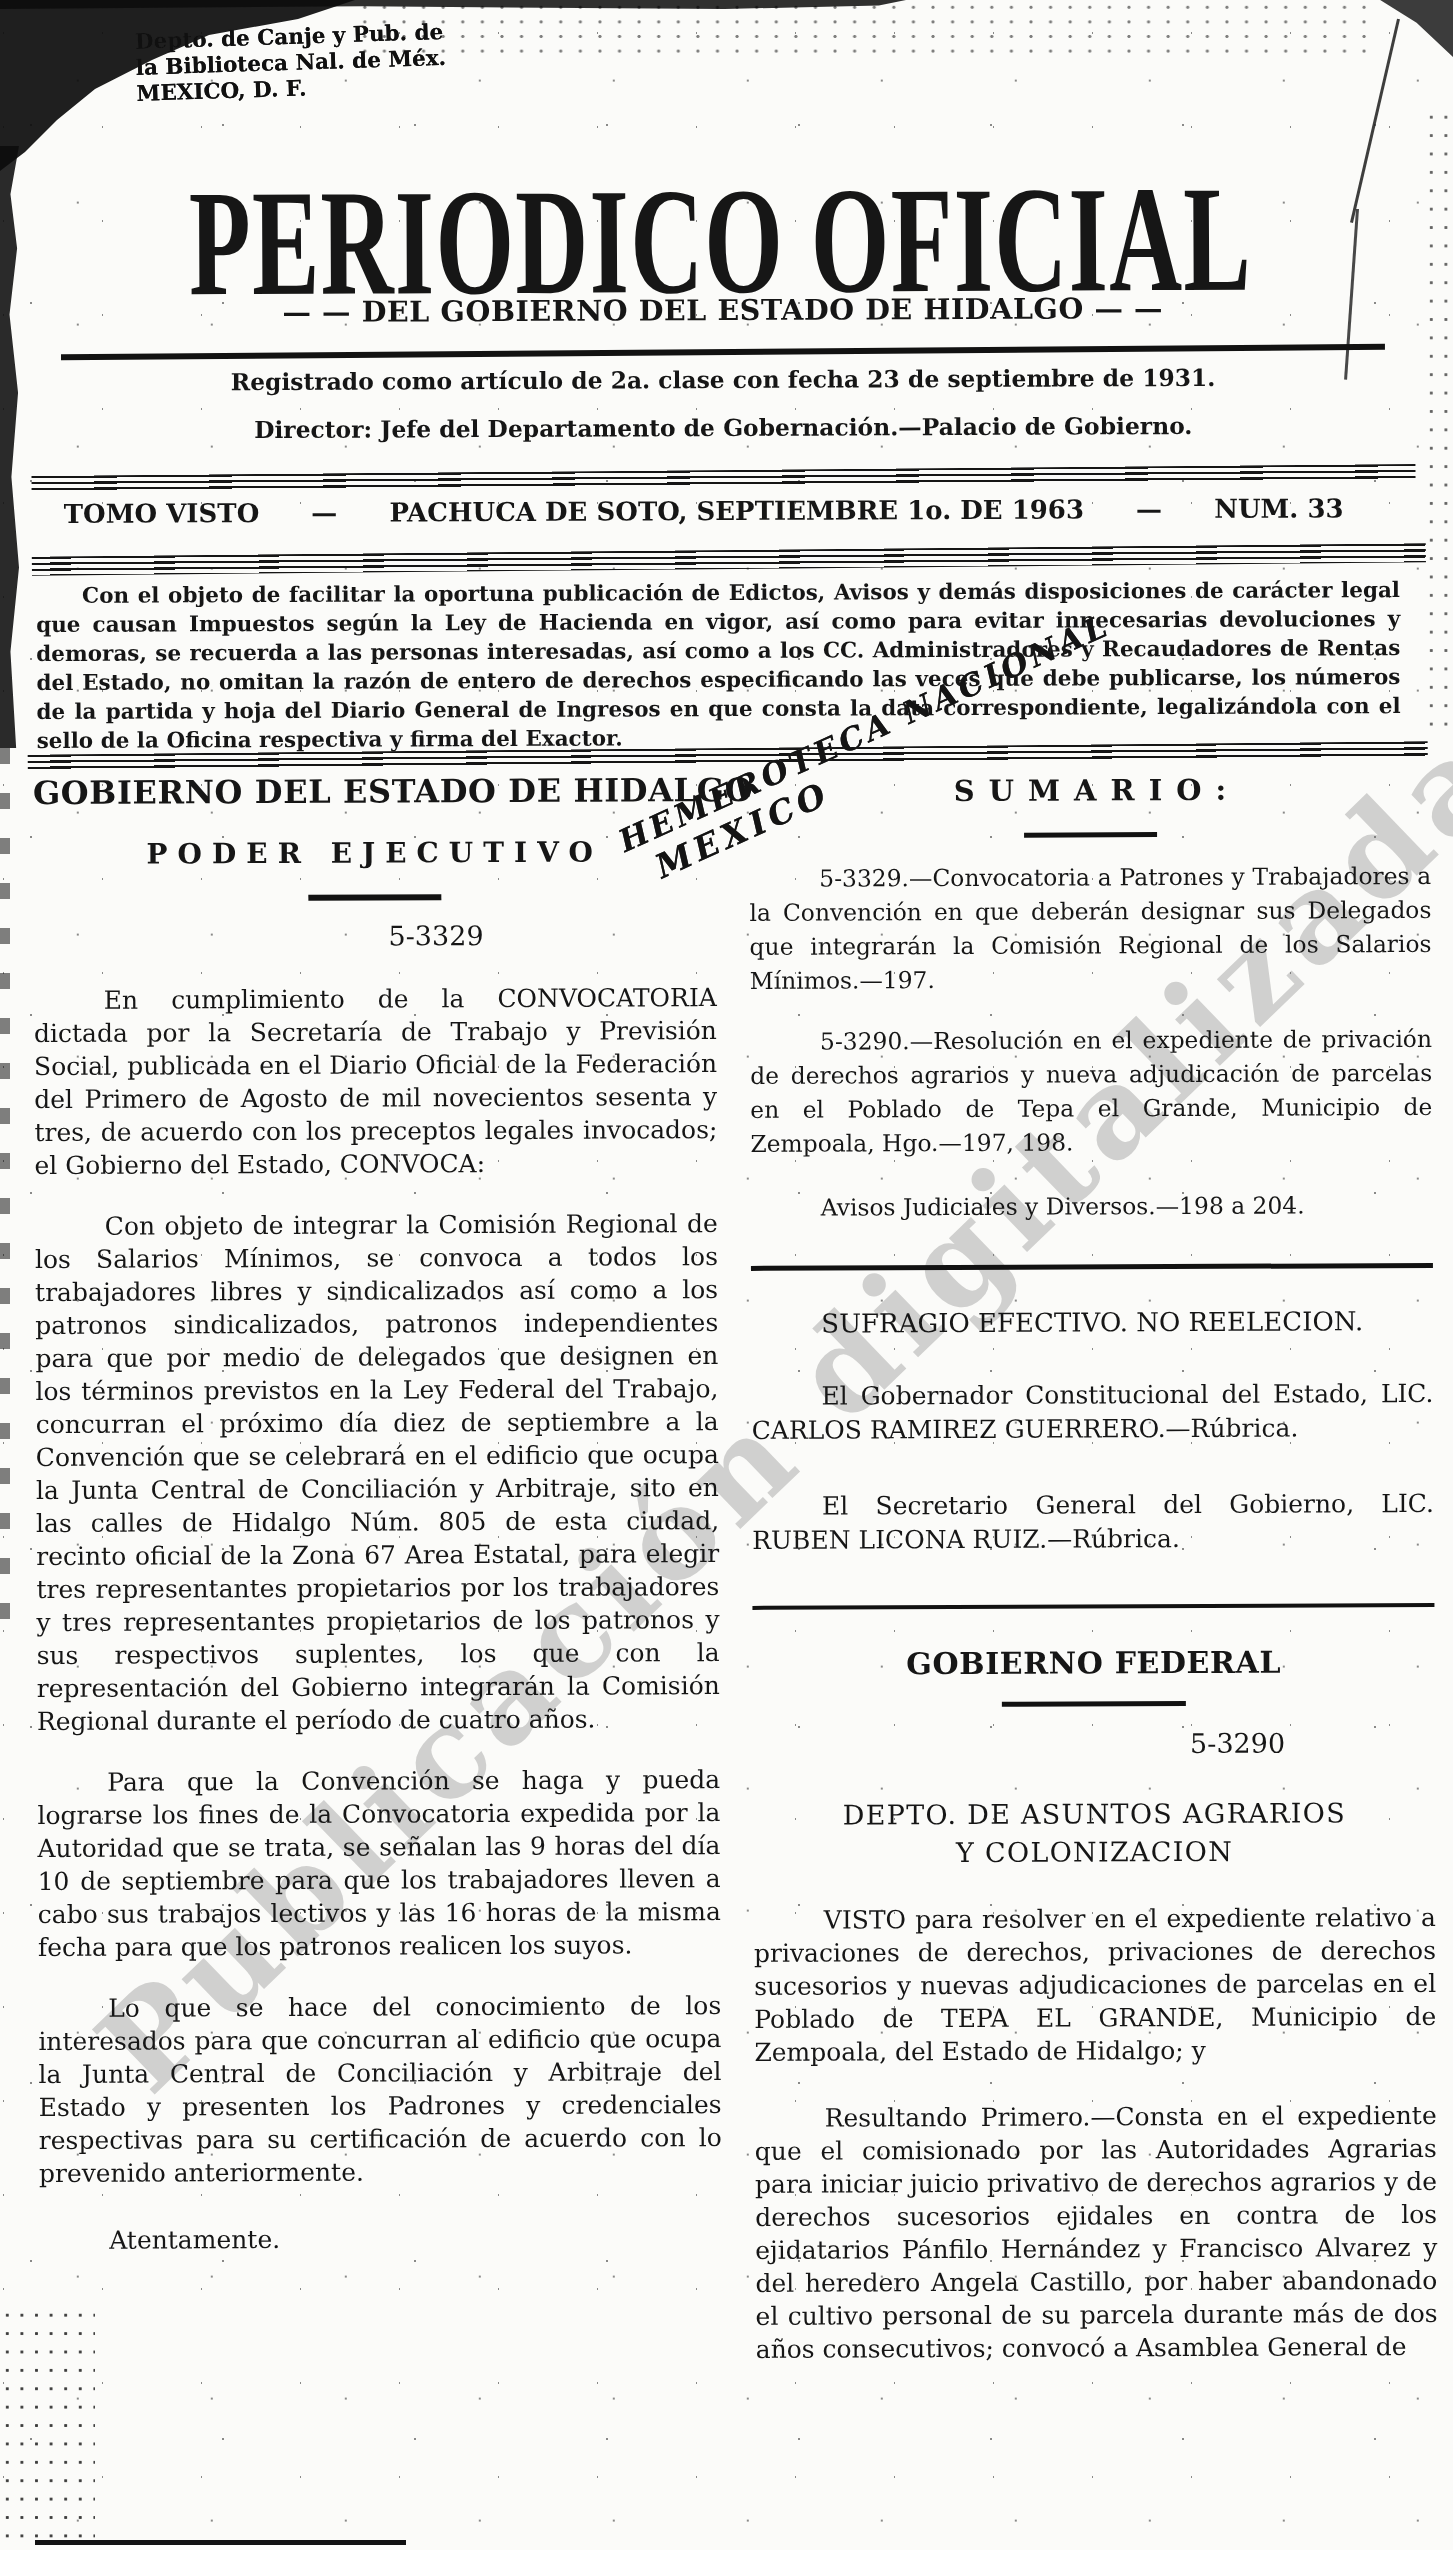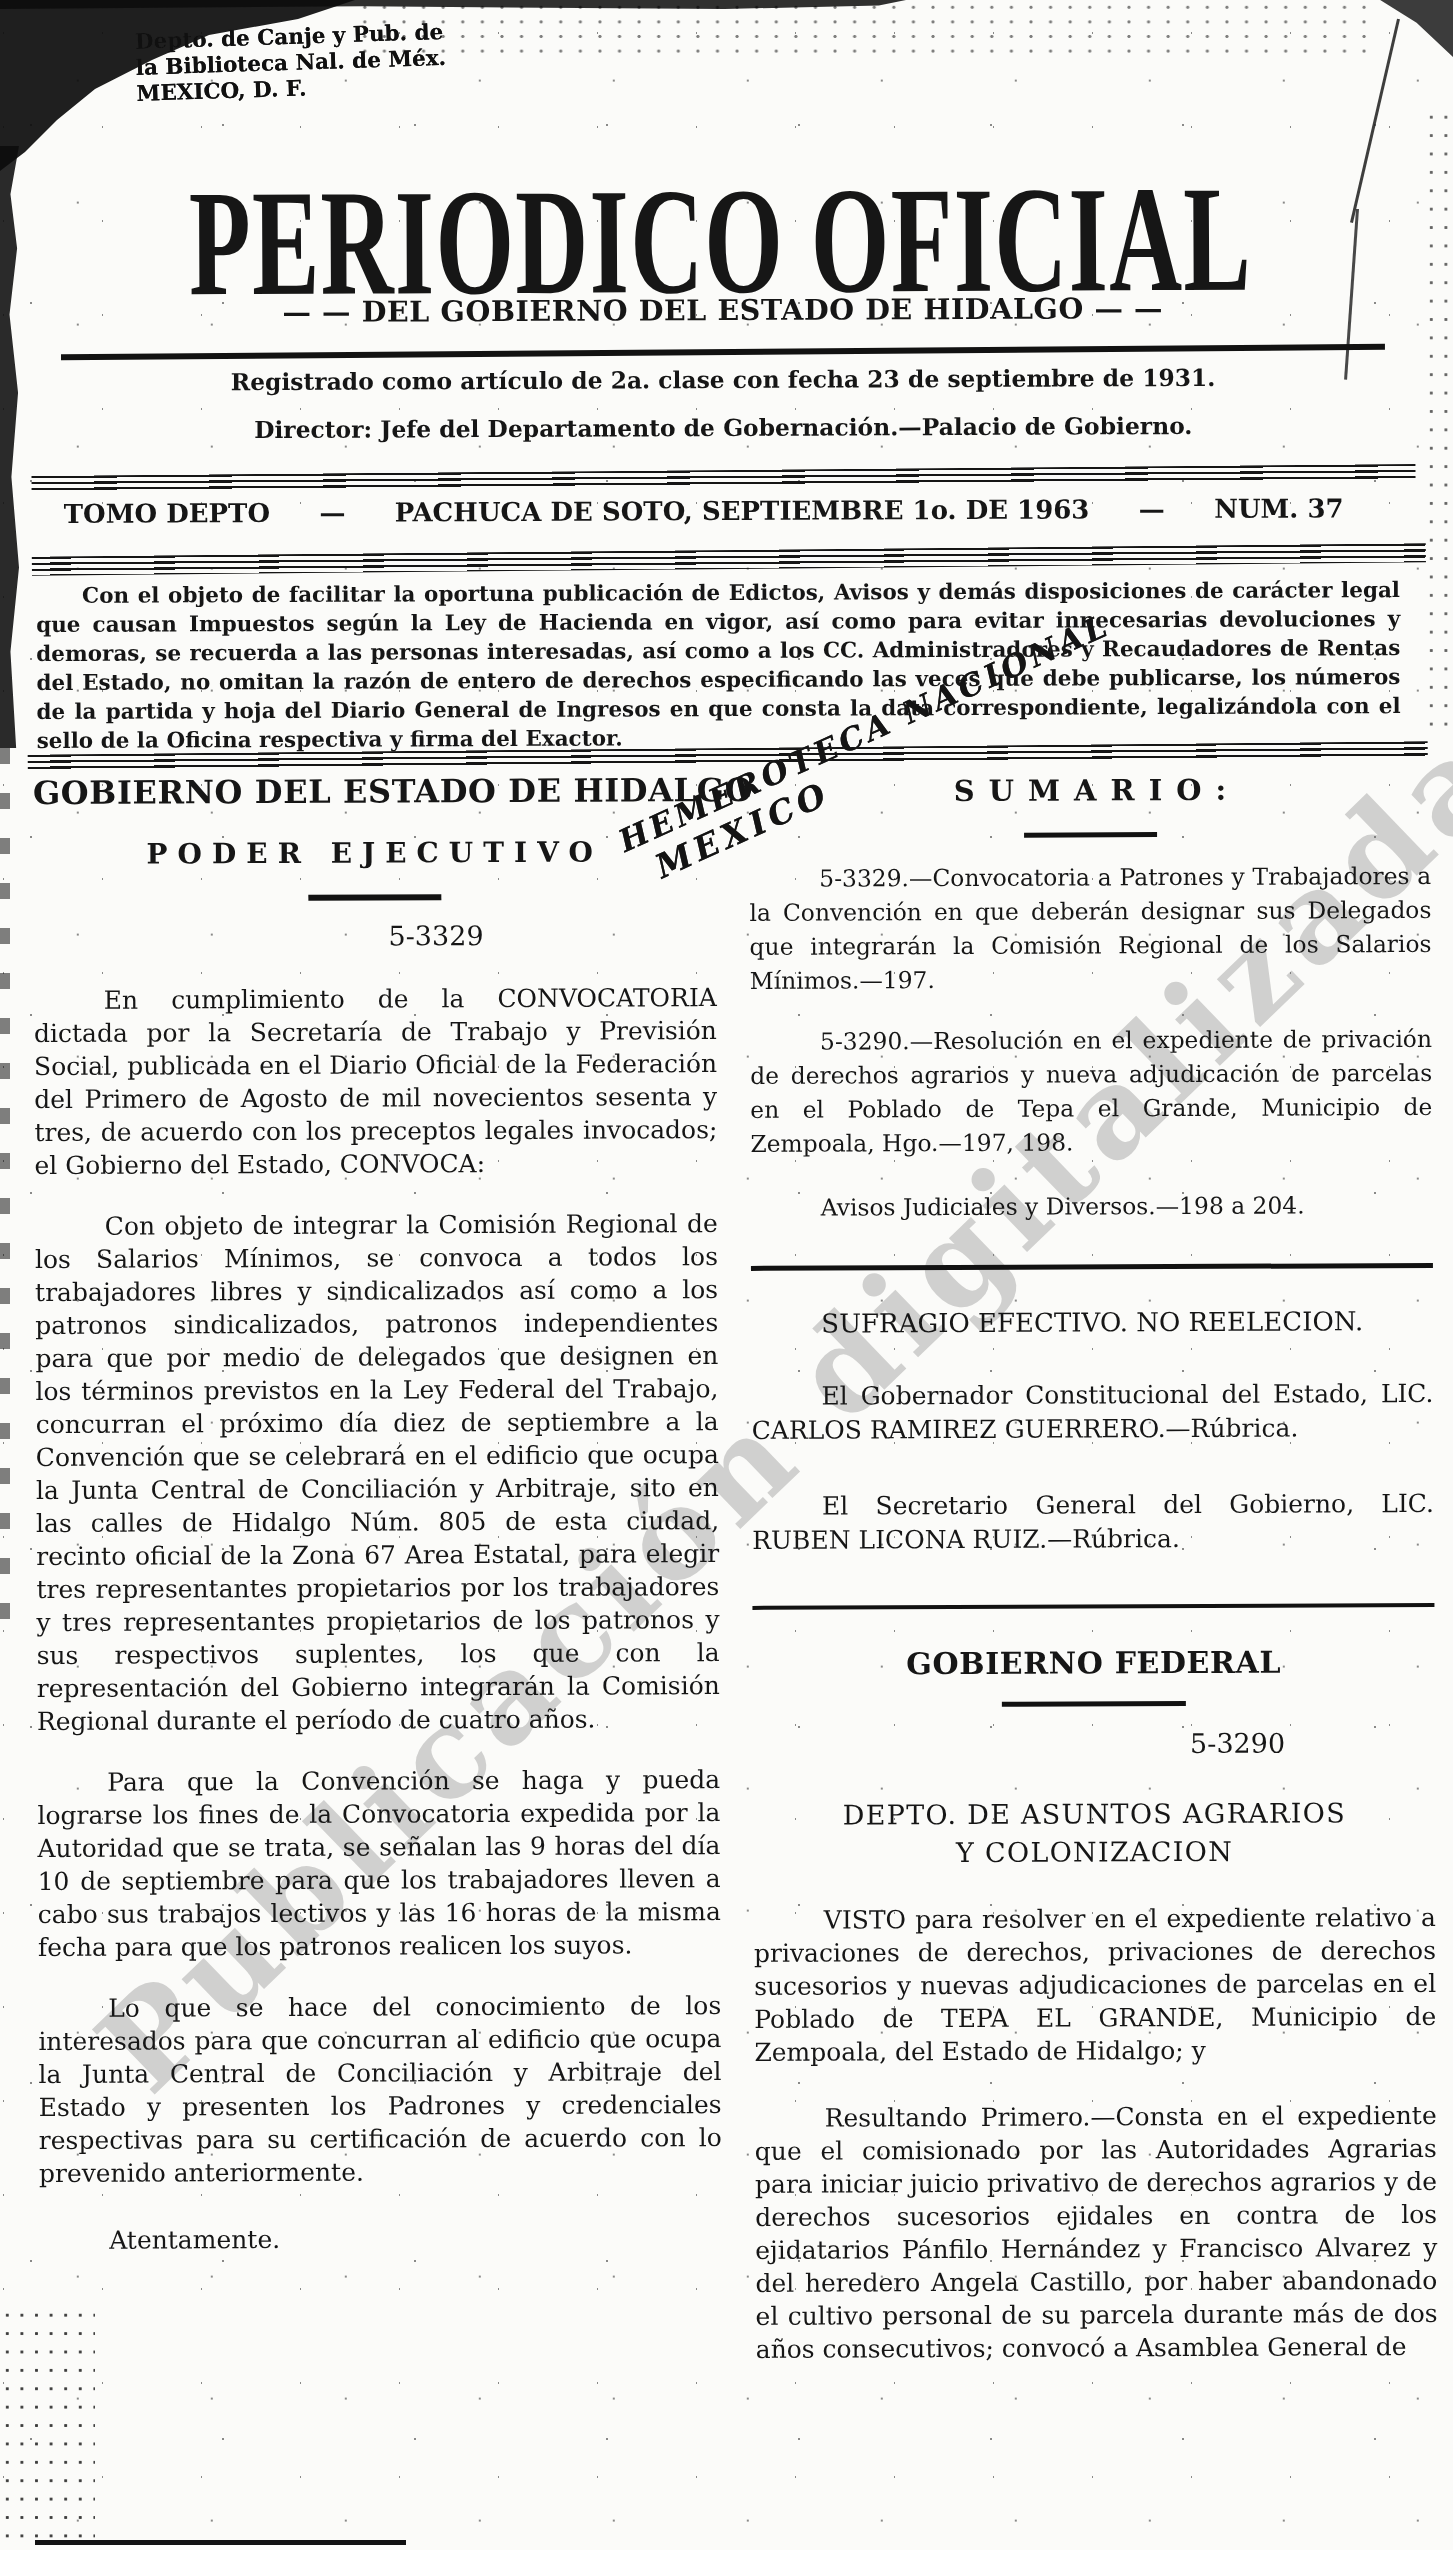--- a/index.html
+++ b/index.html
@@ -146,25 +146,25 @@
     </div>
 
     <div class="masthead-title">PERIODICO OFICIAL</div>
     <div class="masthead-subtitle">— — DEL GOBIERNO DEL ESTADO DE HIDALGO — —</div>
     <div class="rule rule-1"></div>
     <div class="reg-line">Registrado como artículo de 2a. clase con fecha 23 de septiembre de 1931.</div>
     <div class="dir-line">Director: Jefe del Departamento de Gobernación.—Palacio de Gobierno.</div>
     <div class="rule-multi rule-2"></div>
 
     <div class="tomo-row">
-      <span>TOMO DEPTO</span>
+      <span>TOMO VISTO</span>
       <span>—</span>
       <span>PACHUCA DE SOTO, SEPTIEMBRE 1o. DE 1963</span>
       <span>—</span>
-      <span>NUM. 37</span>
+      <span>NUM. 33</span>
     </div>
     <div class="rule-multi rule-3"></div>
 
     <div class="notice">Con el objeto de facilitar la oportuna publicación de Edictos, Avisos y demás disposiciones de carácter legal que causan Impuestos según la Ley de Hacienda en vigor, así como para evitar innecesarias devoluciones y demoras, se recuerda a las personas interesadas, así como a los CC. Administradores y Recaudadores de Rentas del Estado, no omitan la razón de entero de derechos especificando las veces que debe publicarse, los números de la partida y hoja del Diario General de Ingresos en que consta la data correspondiente, legalizándola con el sello de la Oficina respectiva y firma del Exactor.</div>
     <div class="rule-multi rule-4"></div>
 
     <div class="stamp-hemeroteca">
       <div class="l1">HEMEROTECA NACIONAL</div>
       <div class="l2">MEXICO</div>
     </div>

